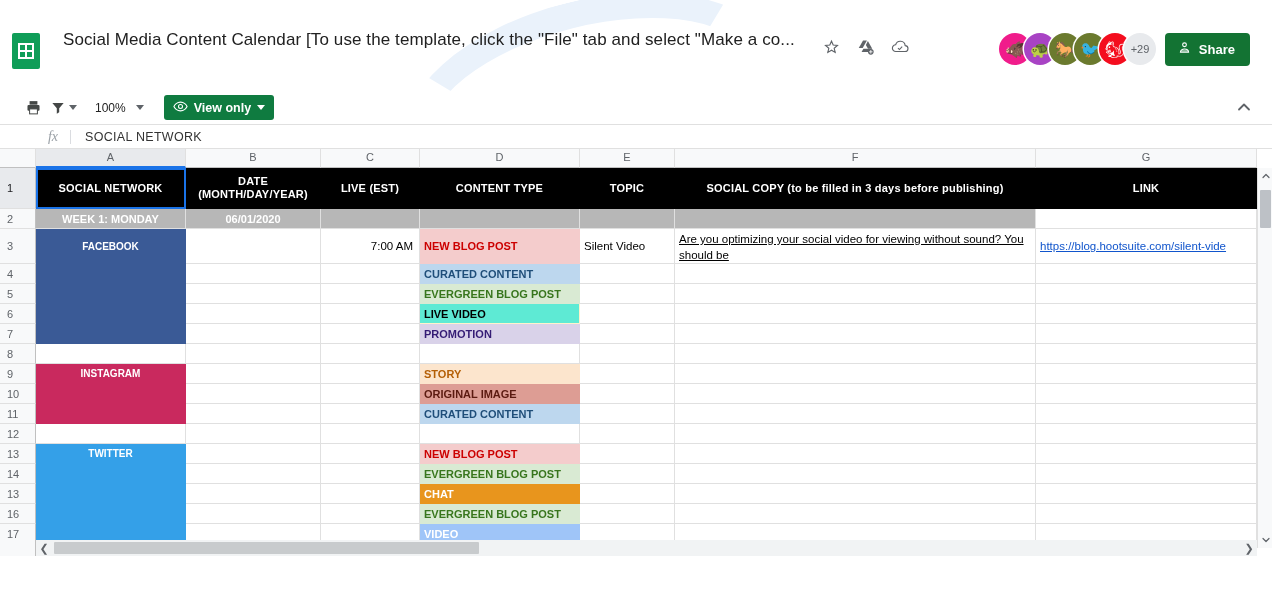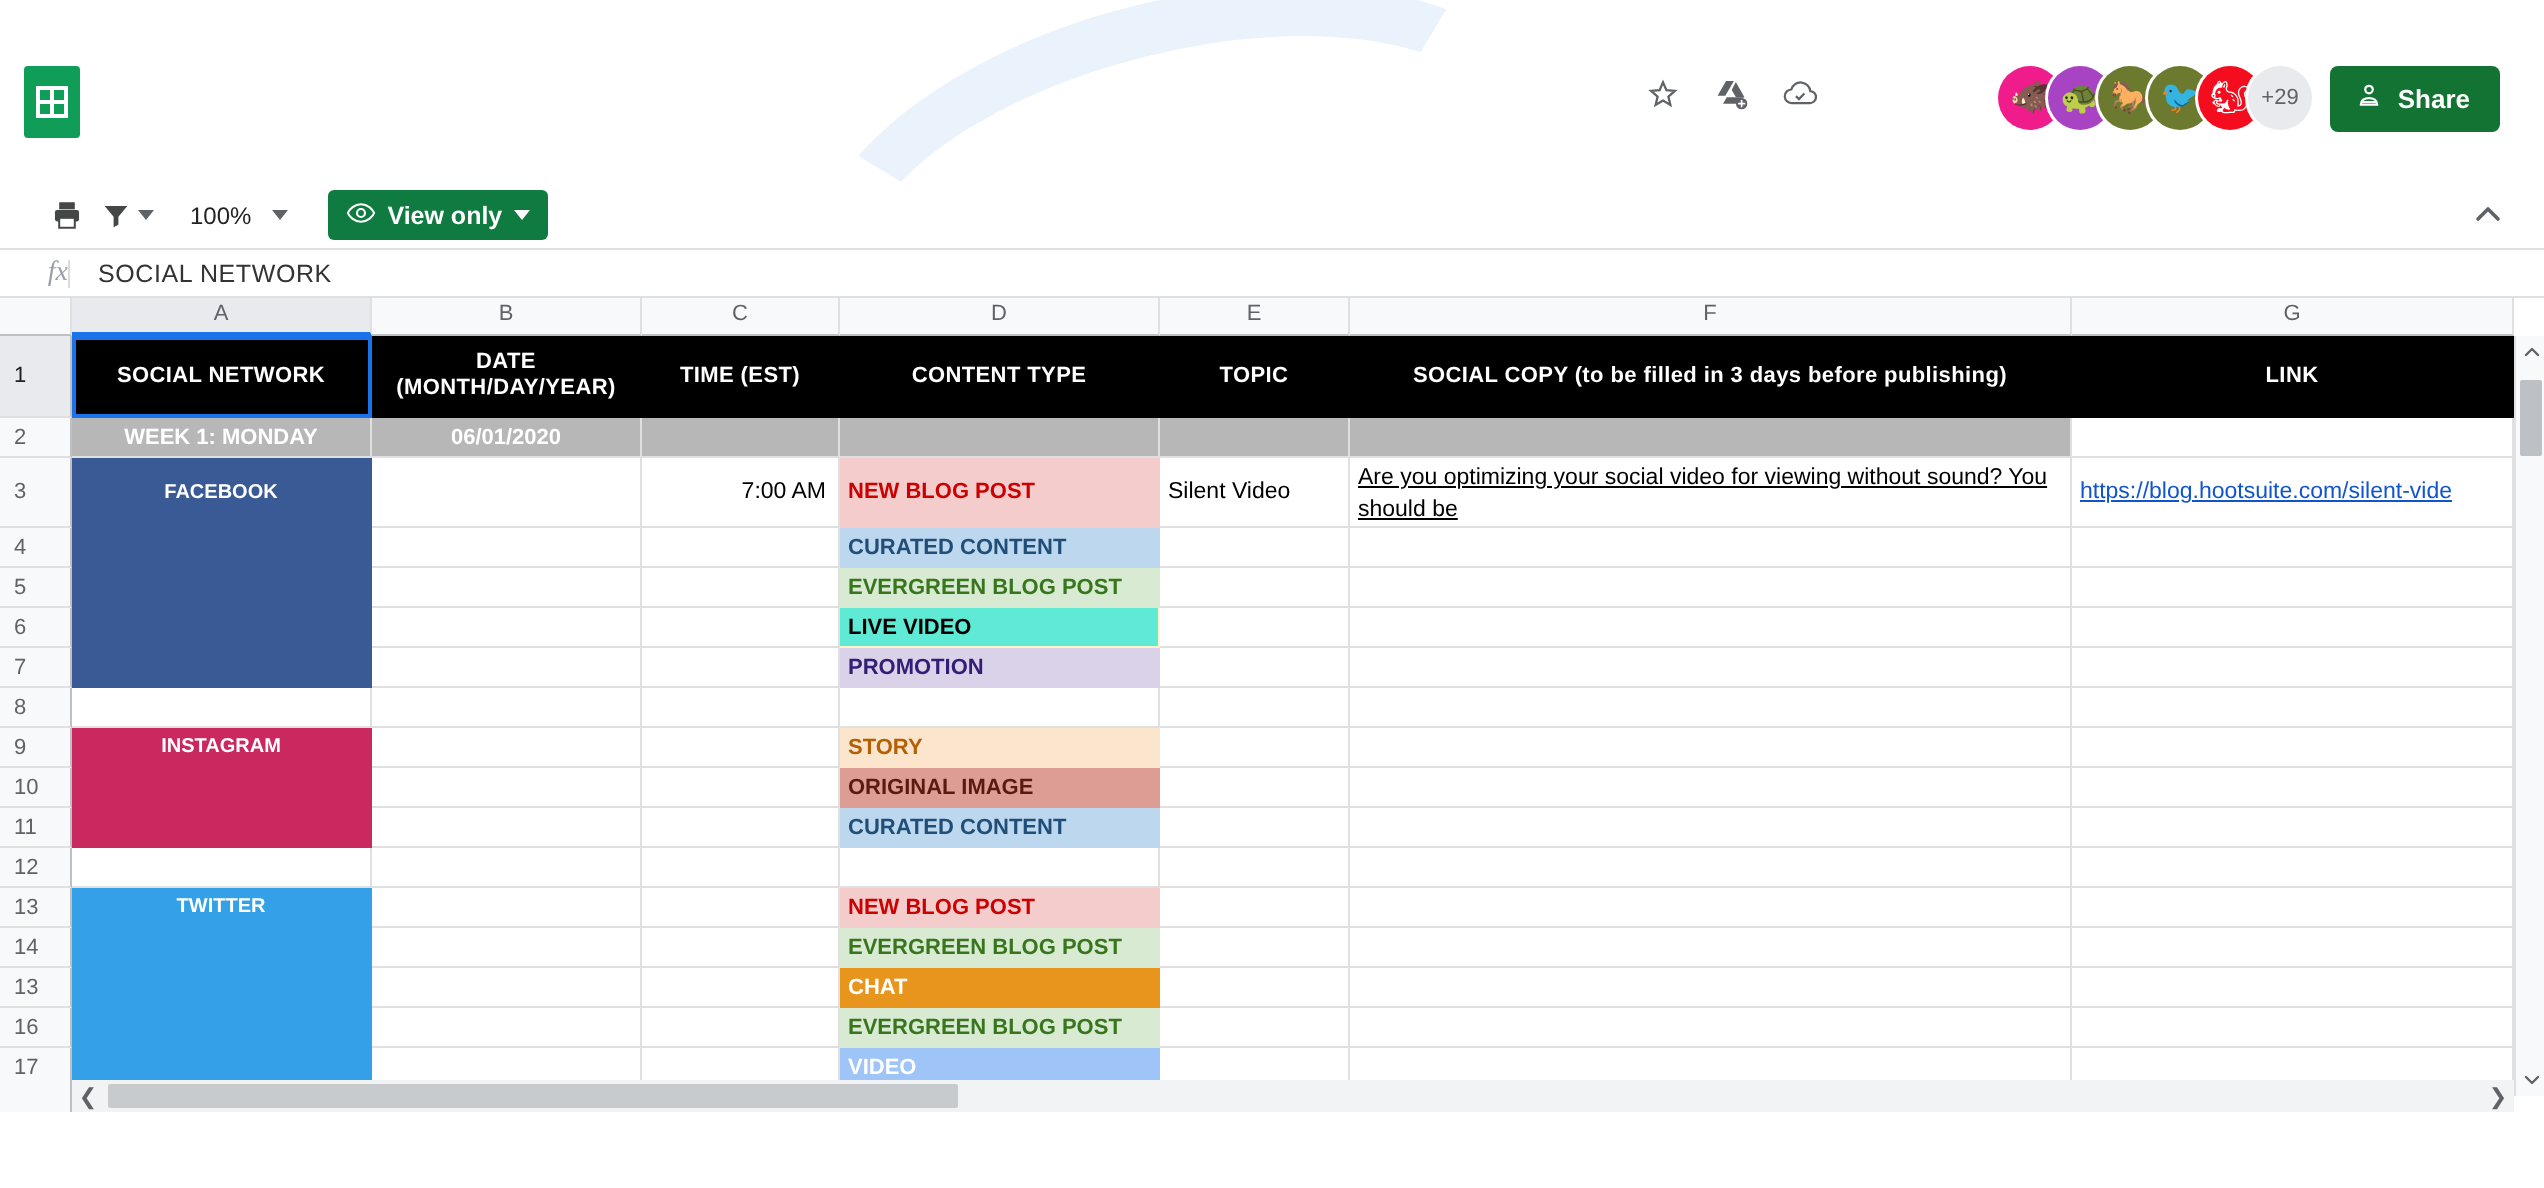--- a/index.html
+++ b/index.html
@@ -179,24 +179,25 @@
   .formula-bar {
     position: absolute; left: 0; top: 124px;
     width: 1272px; height: 23px;
     background: #fff;
     border-top: 1px solid #e0e0e0;
     border-bottom: 1px solid #e0e0e0;
     display: flex; align-items: center;
     z-index: 5;
   }
   .fx {
-    width: 34px; text-align: right;
+    width: 34px; text-align: center;
     color: #9aa0a6; font-style: italic;
     font-family: "Liberation Serif", serif;
     font-size: 14px;
+    padding-left: 36px;
   }
   .fdiv { width: 1px; height: 14px; background: #dadce0; }
   .fval {
     margin-left: 14px; font-size: 12.5px; color: #333;
     letter-spacing: 0.3px;
   }
 
   
   .grid-wrap {
     position: absolute; left: 0; top: 147px;
@@ -345,20 +346,21 @@
     <span style="width:26px;height:26px;"></span><span style="width:20px;height:20px;"></span><span style="width:13px;height:13px;"></span><span style="width:9px;height:9px;"></span>
   </div>
   <div class="wm wm-sec">secu</div>
   <div class="wm wm-text">Webhosting</div>
 
   <div class="header">
     <div class="doc-icon">
       <div class="grid-l"></div>
         <div class="grid-h"></div>
     </div>
+    <div class="doc-title">Social Media Content Calendar [To use the template, click the "File" tab and select "Make a co...</div>
 
     <div class="title-icons" id="title-icons" style="left:823px;">
       <span class="ticon">
         <svg viewBox="0 0 24 24" width="17" height="17">
             <path d="M12 17.3l-5.2 3.1 1.4-5.9-4.6-4 6-.5L12 4.5l2.4 5.5 6 .5-4.6 4 1.4 5.9z" fill="none" stroke="#5f6368" stroke-width="1.6"></path>
           </svg>
       </span>
       <span class="ticon">
         <svg viewBox="0 0 24 24" width="17" height="17">
           <path d="M8.5 3.5L2.5 14h5.5l6-10.5z" fill="#5f6368"></path>
@@ -468,21 +470,21 @@
         <div class="rowhead" style="top: 337px; height: 20px;">13</div>
         <div class="rowhead" style="top: 357px; height: 20px;">16</div>
         <div class="rowhead" style="top: 377px; height: 20px;">17</div>
       </div>
     <div id="cells">
         <div class="cell hdr" style="left: 36px; width: 150px; top: 21px; height: 41px;">SOCIAL NETWORK</div>
         <div class="cell hdr hdr2" style="left: 186px; width: 135px; top: 21px; height: 41px;">
           <div>DATE</div>
           <div>(MONTH/DAY/YEAR)</div>
         </div>
-        <div class="cell hdr" style="left: 321px; width: 99px; top: 21px; height: 41px;">TIME (EST)</div>
+        <div class="cell hdr" style="left: 321px; width: 99px; top: 21px; height: 41px;">LIVE (EST)</div>
         <div class="cell hdr" style="left: 420px; width: 160px; top: 21px; height: 41px;">CONTENT TYPE</div>
         <div class="cell hdr" style="left: 580px; width: 95px; top: 21px; height: 41px;">TOPIC</div>
         <div class="cell hdr" style="left: 675px; width: 361px; top: 21px; height: 41px;">SOCIAL COPY (to be filled in 3 days before publishing)</div>
         <div class="cell hdr" style="left: 1036px; width: 221px; top: 21px; height: 41px;">LINK</div>
         <div class="cell week" style="left: 36px; width: 150px; top: 62px; height: 20px;">WEEK 1: MONDAY</div>
         <div class="cell week" style="left: 186px; width: 135px; top: 62px; height: 20px;">06/01/2020</div>
         <div class="cell weekblank" style="left: 321px; width: 99px; top: 62px; height: 20px;"></div>
         <div class="cell weekblank" style="left: 420px; width: 160px; top: 62px; height: 20px;"></div>
         <div class="cell weekblank" style="left: 580px; width: 95px; top: 62px; height: 20px;"></div>
         <div class="cell weekblank" style="left: 675px; width: 361px; top: 62px; height: 20px;"></div>

